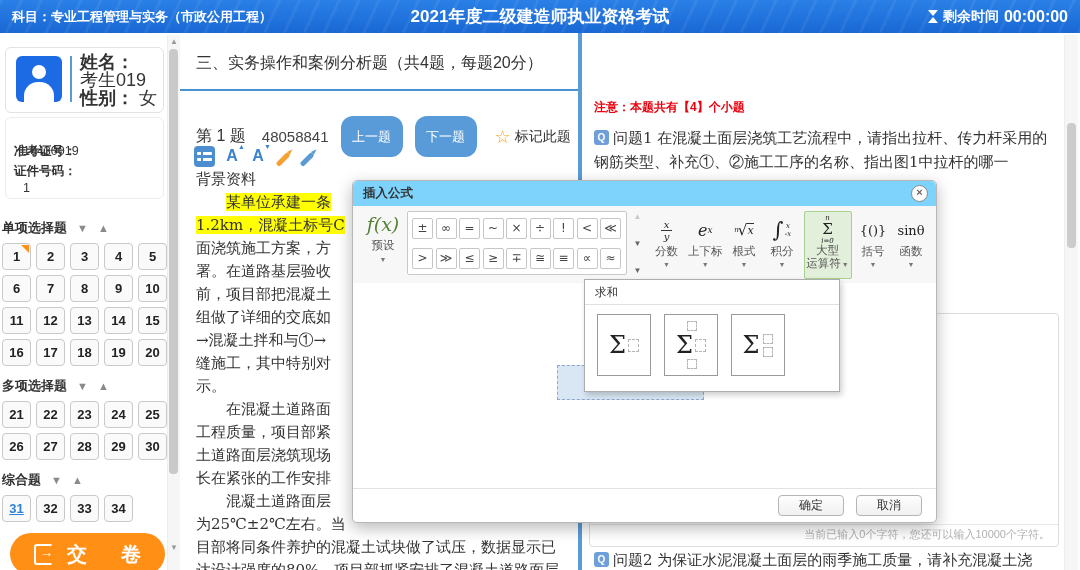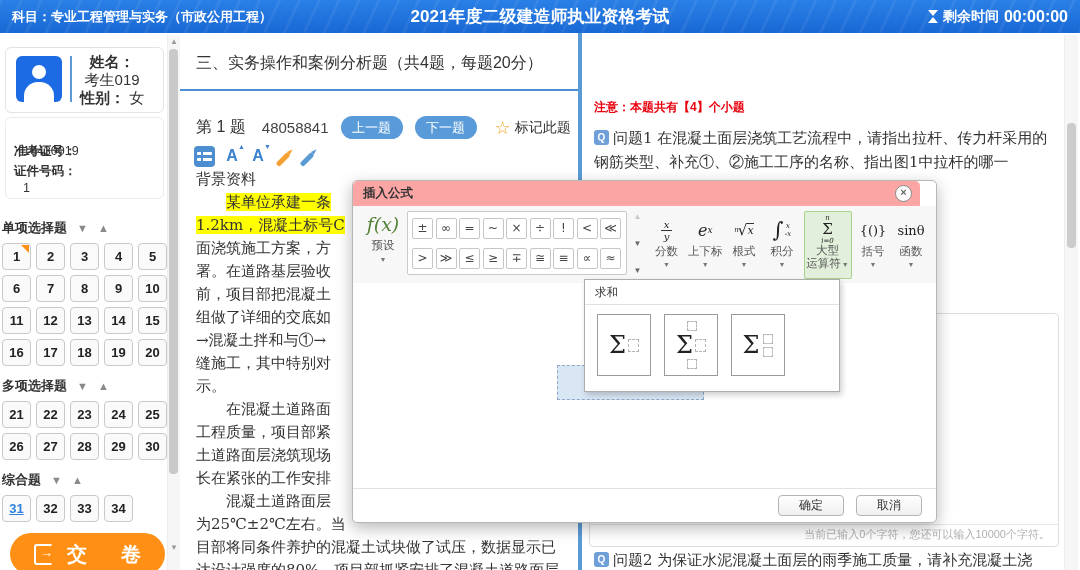--- a/index.html
+++ b/index.html
@@ -20,21 +20,21 @@
   .hg-t{display:block;width:0;height:0;border-left:5px solid transparent;border-right:5px solid transparent;border-top:6px solid #fff;}
   .hg-b{display:block;width:0;height:0;border-left:5px solid transparent;border-right:5px solid transparent;border-bottom:6px solid #fff;margin-top:1px;}
 
   
   .sidebar{position:absolute;left:0;top:33px;width:180px;bottom:0;background:#fff;}
   .user-card{position:absolute;left:5px;top:14px;width:157px;height:64px;border:1px solid #e3e3e3;border-radius:6px;}
   .avatar{position:absolute;left:10px;top:8px;width:46px;height:46px;background:#1d6ae5;border-radius:6px;overflow:hidden;}
   .avatar::before{content:"";position:absolute;left:16px;top:9px;width:14px;height:14px;border-radius:50%;background:#fff;}
   .avatar::after{content:"";position:absolute;left:8px;top:26px;width:30px;height:22px;border-radius:14px 14px 0 0;background:#fff;}
   .u-divider{position:absolute;left:64px;top:8px;width:2px;height:46px;background:#5b9bd5;}
-  .u-info{position:absolute;left:74px;top:5px;font-size:15px;line-height:18px;text-align:center;}
+  .u-info{position:absolute;left:74px;top:5px;font-size:18px;line-height:18px;}
   .u-info b{font-weight:bold;}
   .id-card{position:absolute;left:5px;top:84px;width:157px;height:80px;border:1px solid #ececec;border-radius:6px;font-size:12.5px;}
   .id-card .lbl{position:absolute;left:8px;font-weight:bold;}
   .id-card .val{position:absolute;left:17px;}
 
   .nav-sections{position:absolute;left:2px;top:186px;width:172px;}
   .sec-header{font-size:13px;font-weight:bold;color:#333;margin:6px 0 6px 0;display:flex;align-items:center;gap:10px;}
   .sec-header:first-child{margin-top:0;}
   .tri{color:#8a8a8a;font-size:11px;cursor:pointer;}
   .num-grid{width:172px;display:flex;flex-wrap:wrap;margin-bottom:4px;}
@@ -52,21 +52,21 @@
   .exit-icon{position:relative;display:inline-block;width:15px;height:17px;border:2px solid #fff;border-radius:3px;border-right-color:transparent;}
   .exit-arrow{position:absolute;left:4px;top:-1px;font-size:13px;font-weight:bold;color:#fff;}
 
   
   .main{position:absolute;left:180px;top:33px;width:398px;bottom:0;background:#fff;}
   .sec-title-row{position:absolute;left:0;top:20px;width:100%;padding:0 0 15px 16px;box-sizing:border-box;
     border-bottom:2px solid #4a90d2;font-size:16px;color:#333;}
   .q-header{position:absolute;left:16px;top:83px;display:flex;align-items:center;white-space:nowrap;}
   .q-num{font-size:16px;color:#333;}
   .q-code{font-size:15px;color:#444;margin-left:16px;}
-  .nav-btn{width:62px;height:23px;border:none;border-radius:12px;background:#589bd8;color:#fff;font-size:13px;
+  .nav-btn{width:62px;height:41px;border:none;border-radius:12px;background:#589bd8;color:#fff;font-size:13px;
     font-family:"Liberation Sans",sans-serif;margin-left:12px;cursor:pointer;padding:0;}
   .mark-wrap{display:flex;align-items:center;margin-left:18px;gap:4px;cursor:pointer;}
   .star{color:#f5a623;font-size:18px;line-height:18px;}
   .mark-label{font-size:14px;color:#333;}
   .q-toolbar{position:absolute;left:14px;top:112px;display:flex;align-items:center;gap:8px;height:22px;}
   .icon-formula{width:21px;height:21px;background:#4d8ed0;border-radius:4px;display:inline-flex;flex-direction:column;justify-content:center;gap:3px;padding:0 3px;box-sizing:border-box;cursor:pointer;}
   .icon-formula i{display:block;height:3px;background:linear-gradient(to right,#fff 0 4px,transparent 4px 6px,#fff 6px);border-radius:1px;}
   .font-btn{position:relative;color:#3b82d0;font-weight:bold;font-size:16px;width:18px;text-align:center;cursor:pointer;}
   .font-btn .caret{position:absolute;top:-4px;right:-4px;font-size:7px;}
   .pencil{display:inline-block;width:16px;height:5px;border-radius:2px;transform:rotate(-45deg);position:relative;top:3px;cursor:pointer;}
@@ -91,21 +91,21 @@
   .q-label{font-weight:normal;}
   .answer-box{position:absolute;left:7px;top:280px;width:468px;height:232px;border:1px solid #ddd;border-radius:4px;background:#fff;}
   .answer-foot{position:absolute;left:0;right:0;bottom:0;height:21px;border-top:1px solid #e8e8e8;}
   .char-counter{position:absolute;right:8px;bottom:4px;font-size:11px;color:#b0b0b0;}
   .r-scroll{position:absolute;right:2px;top:2px;width:13px;bottom:0;background:#f6f6f6;border-left:1px solid #ededed;}
   .r-scroll .thumb{position:absolute;left:1.5px;top:88px;width:9px;height:125px;background:#ccc;border-radius:4px;}
 
   
   .dialog{position:absolute;left:352px;top:180px;width:583px;height:341px;background:#fff;border:1px solid #b7b7b7;
     border-radius:5px;box-shadow:0 5px 16px rgba(0,0,0,.28);z-index:20;}
-  .dlg-titlebar{position:absolute;left:0;top:0;right:16px;height:25px;background:#fca5a5;border-bottom:1px solid #ddd;border-radius:5px 5px 0 0;}
+  .dlg-titlebar{position:absolute;left:0;top:0;right:0;height:25px;background:#7dd3fc;border-bottom:1px solid #ddd;border-radius:5px 5px 0 0;}
   .dlg-title{position:absolute;left:10px;top:0;line-height:25px;font-size:12.5px;font-weight:bold;color:#333;}
   .dlg-close{position:absolute;right:8px;top:4px;width:17px;height:17px;border:1.5px solid #888;border-radius:50%;
     box-sizing:border-box;color:#666;font-size:11px;font-weight:bold;line-height:13px;text-align:center;cursor:pointer;background:#fdfdfd;}
   .dlg-strip{position:absolute;left:0;top:25px;right:0;height:77px;background:#f7f7f7;border-bottom:1px solid #ddd;}
   .preset{position:absolute;left:10px;top:6px;width:40px;text-align:center;cursor:pointer;}
   .preset-glyph{font-family:"DejaVu Serif",serif;font-style:italic;font-size:19px;color:#538135;line-height:24px;}
   .preset-label{font-size:11.5px;color:#555;margin-top:2px;}
   .eq-arrow{font-size:7px;color:#777;line-height:9px;margin-top:2px;}
   .sym-gallery{position:absolute;left:54px;top:5px;width:220px;height:64px;background:#fff;border:1px solid #c9c9c9;border-radius:2px;box-sizing:border-box;}
   .sym-row{position:absolute;left:4px;display:flex;gap:2.5px;}

